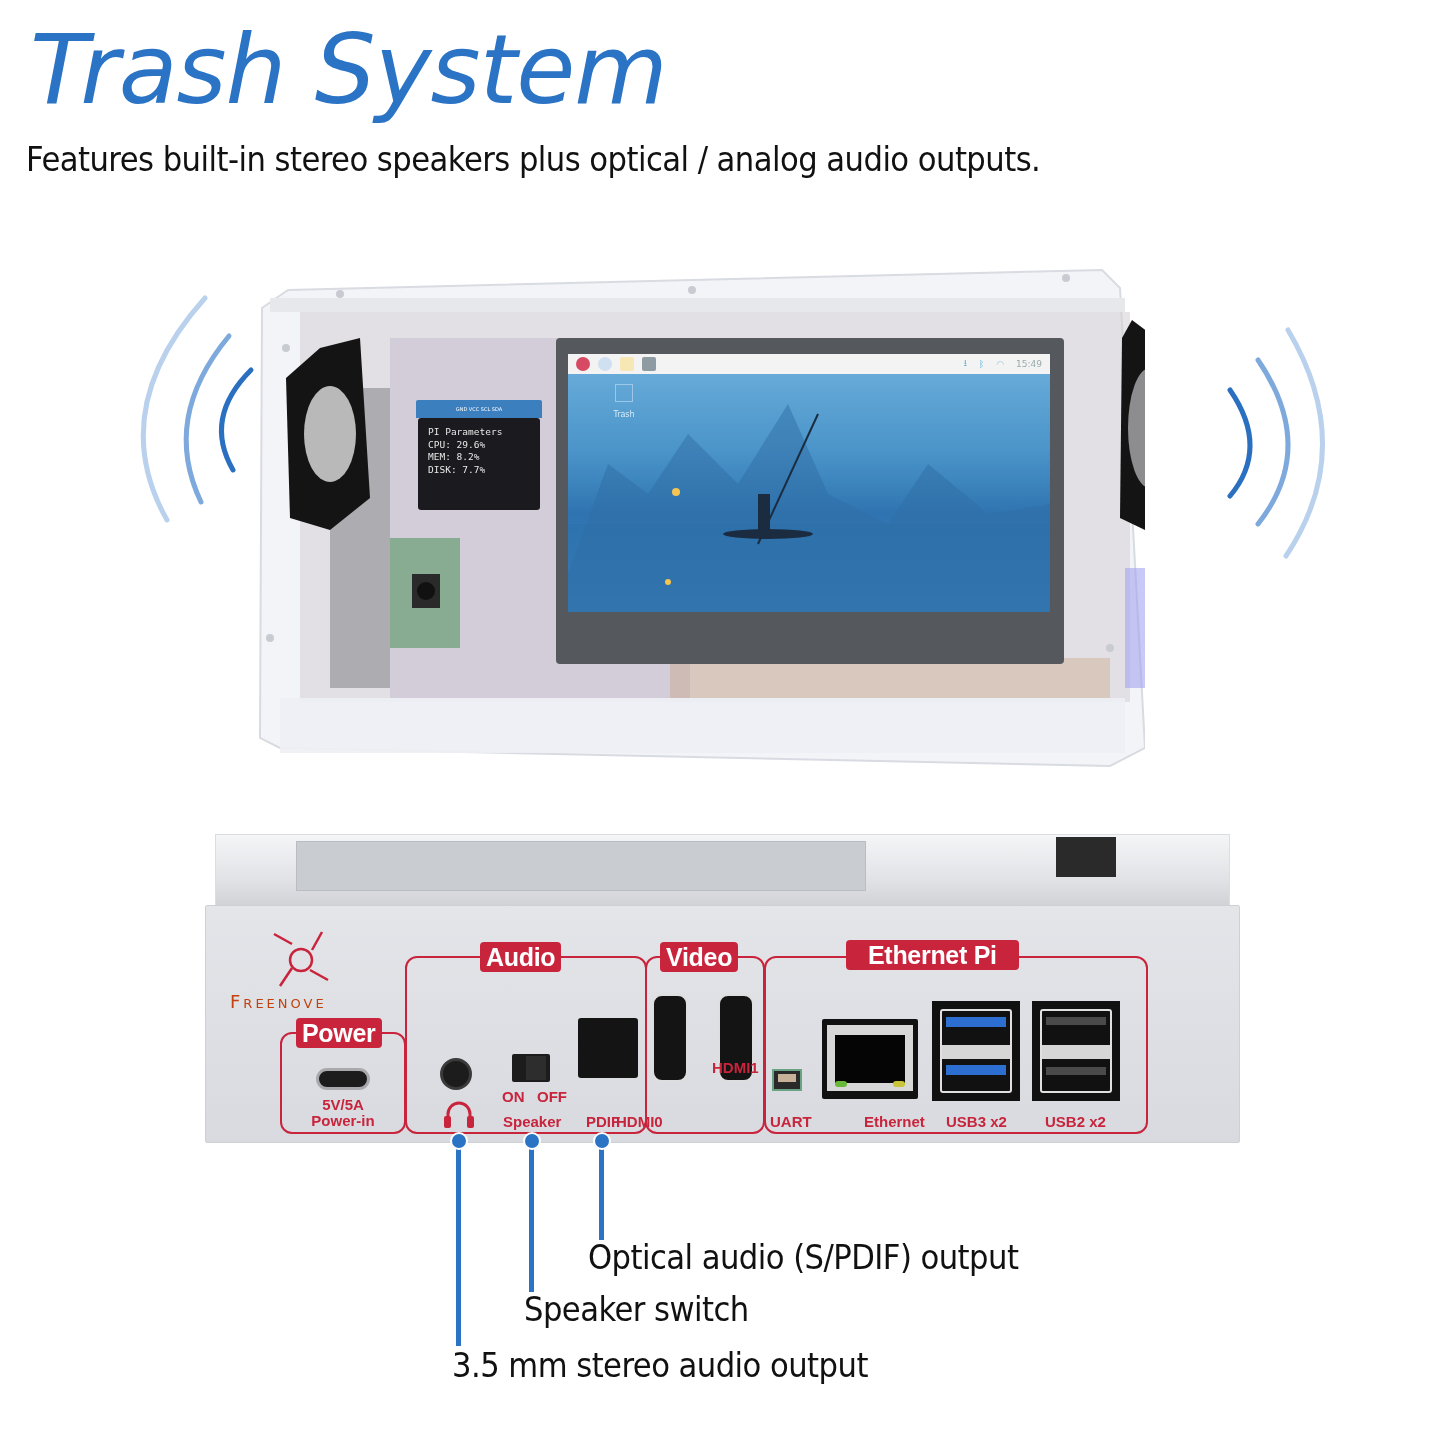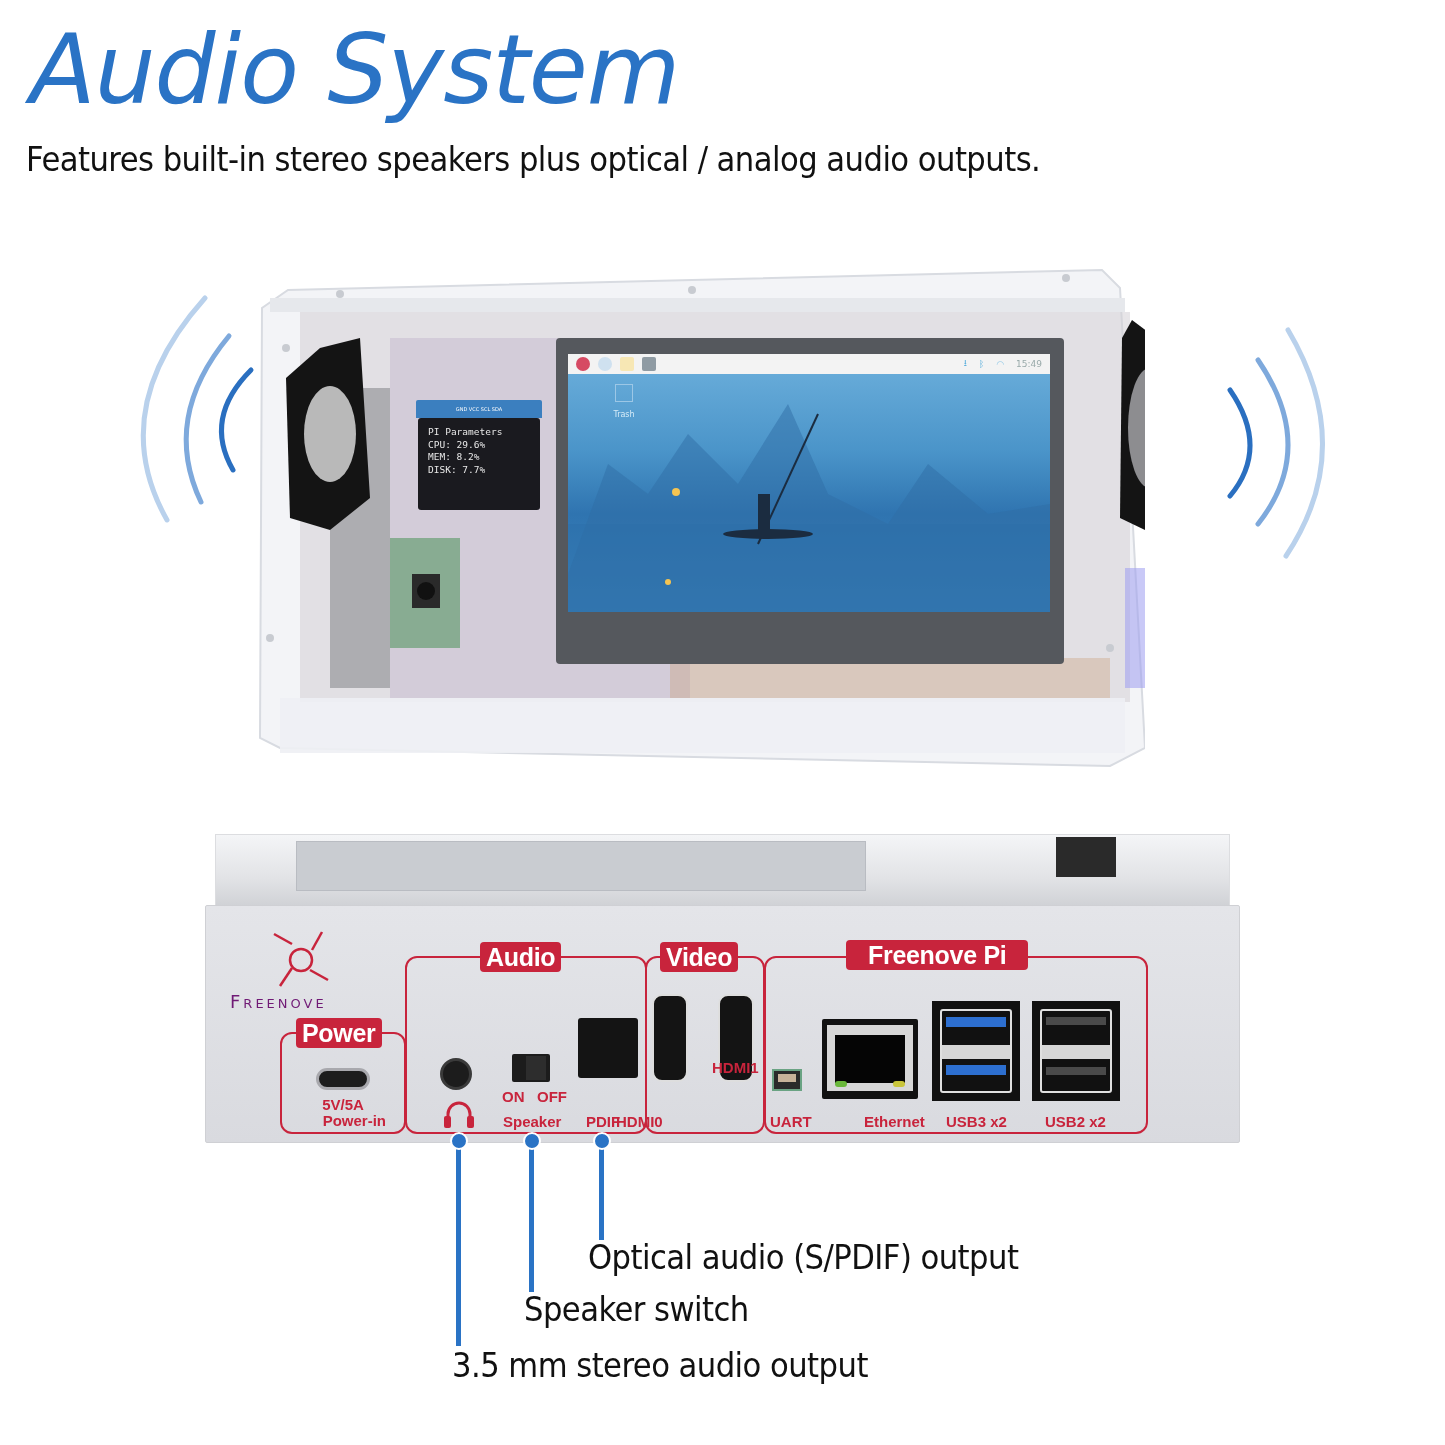--- a/index.html
+++ b/index.html
@@ -74,37 +74,37 @@
   .section-label {
     position: absolute; background: #c8243c; color: #fff; font-family: "Liberation Sans", sans-serif;
     font-weight: 700; font-size: 25px; line-height: 30px; padding: 0 6px; border-radius: 4px;
     white-space: nowrap; letter-spacing: -0.3px;
   }
   .port-label {
     position: absolute; color: #c8243c; font-family: "Liberation Sans", sans-serif; font-weight: 700;
     font-size: 15px; white-space: nowrap; text-align: center; line-height: 16px;
   }
   .brand-text {
-    position: absolute; left: 230px; top: 991px; color: #701a75;
+    position: absolute; left: 230px; top: 991px; color: #c2410c;
     font-family: "DejaVu Sans", sans-serif; font-size: 18px; letter-spacing: 3px; font-variant: small-caps;
   }
 
   .callout-line { position: absolute; width: 5px; background: #2a73c5; }
   .callout-dot { position: absolute; width: 18px; height: 18px; border-radius: 50%; background: #2a73c5; border: 2px solid #fff; }
   .callout-text {
     position: absolute; font-family: "DejaVu Sans", sans-serif; font-size: 33px; color: #111;
     white-space: nowrap; letter-spacing: -0.6px; transform: scaleX(0.93); transform-origin: left top;
   }
 
   .port { position: absolute; }
 </style>
 </head>
 <body>
 
-<div class="title">Audio System</div>
+<div class="title">Trash System</div>
 <div class="subtitle">Features built-in stereo speakers plus optical / analog audio outputs.</div>
 
 <div class="waves" style="left:125px; top:290px;">
   <svg width="140" height="250" viewBox="0 0 140 250">
     <path d="M80 8 Q-20 120 42 230" fill="none" stroke="#b9d1ec" stroke-width="5" stroke-linecap="round"></path>
     <path d="M104 46 Q36 128 76 212" fill="none" stroke="#7ea9dc" stroke-width="5" stroke-linecap="round"></path>
     <path d="M126 80 Q78 128 108 180" fill="none" stroke="#2a6fc0" stroke-width="5" stroke-linecap="round"></path>
   </svg>
 </div>
 
@@ -205,21 +205,21 @@
     <line x1="10" y1="56" x2="22" y2="38" stroke="#c8243c" stroke-width="2.5"></line>
     <line x1="40" y1="40" x2="58" y2="50" stroke="#c8243c" stroke-width="2.5"></line>
   </svg>
 </div>
 <div class="brand-text">Freenove</div>
 
 <div class="section" style="left:280px; top:1032px; width:126px; height:102px;"></div>
 <div class="section-label" style="left:296px; top:1018px;">Power</div>
 <div class="port" style="left:316px; top:1068px; width:54px; height:22px; background:#1c1c1c; border-radius:11px; border:3px solid #a8a8ad;"></div>
 <div class="port-label" style="left:300px; top:1097px; width:86px;">5V/5A</div>
-<div class="port-label" style="left:300px; top:1113px; width:86px;text-align:right;">Power-in</div>
+<div class="port-label" style="left:300px; top:1113px; width:86px;">Power-in</div>
 
 <div class="section" style="left:405px; top:956px; width:242px; height:178px;"></div>
 <div class="section-label" style="left:480px; top:942px;">Audio</div>
 <div class="port" style="left:440px; top:1058px; width:32px; height:32px; border-radius:50%; background:#1c1c1c; border:3px solid #3a3a3a;"></div>
 <div style="position:absolute; left:443px; top:1100px;">
   <svg width="32" height="28" viewBox="0 0 32 28">
     <path d="M5 22 V14 A11 11 0 0 1 27 14 V22" fill="none" stroke="#c8243c" stroke-width="3"></path>
     <rect x="1" y="16" width="7" height="12" rx="2" fill="#c8243c"></rect>
     <rect x="24" y="16" width="7" height="12" rx="2" fill="#c8243c"></rect>
   </svg>
@@ -234,21 +234,21 @@
 <div class="port-label" style="left:586px; top:1114px;">PDIF</div>
 
 <div class="section" style="left:645px; top:956px; width:120px; height:178px;"></div>
 <div class="section-label" style="left:660px; top:942px;">Video</div>
 <div class="port" style="left:652px; top:994px; width:36px; height:88px; background:#141414; border-radius:10px; border:2px solid #dedede;"></div>
 <div class="port" style="left:718px; top:994px; width:36px; height:88px; background:#141414; border-radius:10px; border:2px solid #dedede;"></div>
 <div class="port-label" style="left:616px; top:1114px;">HDMI0</div>
 <div class="port-label" style="left:712px; top:1050px;margin-top:10px;">HDMI1</div>
 
 <div class="section" style="left:764px; top:956px; width:384px; height:178px;"></div>
-<div class="section-label" style="left:846px; top:940px; padding:0 22px;">Freenove Pi</div>
+<div class="section-label" style="left:846px; top:940px; padding:0 22px;">Ethernet Pi</div>
 <div class="port" style="left:772px; top:1069px; width:30px; height:22px; background:#2a2a2a; border:2px solid #6aa383;">
   <div style="position:absolute;left:4px;top:3px;width:18px;height:8px;background:#c7b299;"></div>
 </div>
 <div class="port" style="left:822px; top:1019px; width:96px; height:80px; background:#111; border-radius:2px;">
   <div style="position:absolute;left:5px;top:6px;width:86px;height:66px;background:#d7d7d7;">
     <div style="position:absolute;left:8px;top:10px;width:70px;height:48px;background:#050505;"></div>
     <div style="position:absolute;left:8px;top:56px;width:12px;height:6px;background:#6ab83a;border-radius:3px;"></div>
     <div style="position:absolute;left:66px;top:56px;width:12px;height:6px;background:#c9c53a;border-radius:3px;"></div>
   </div>
 </div>

